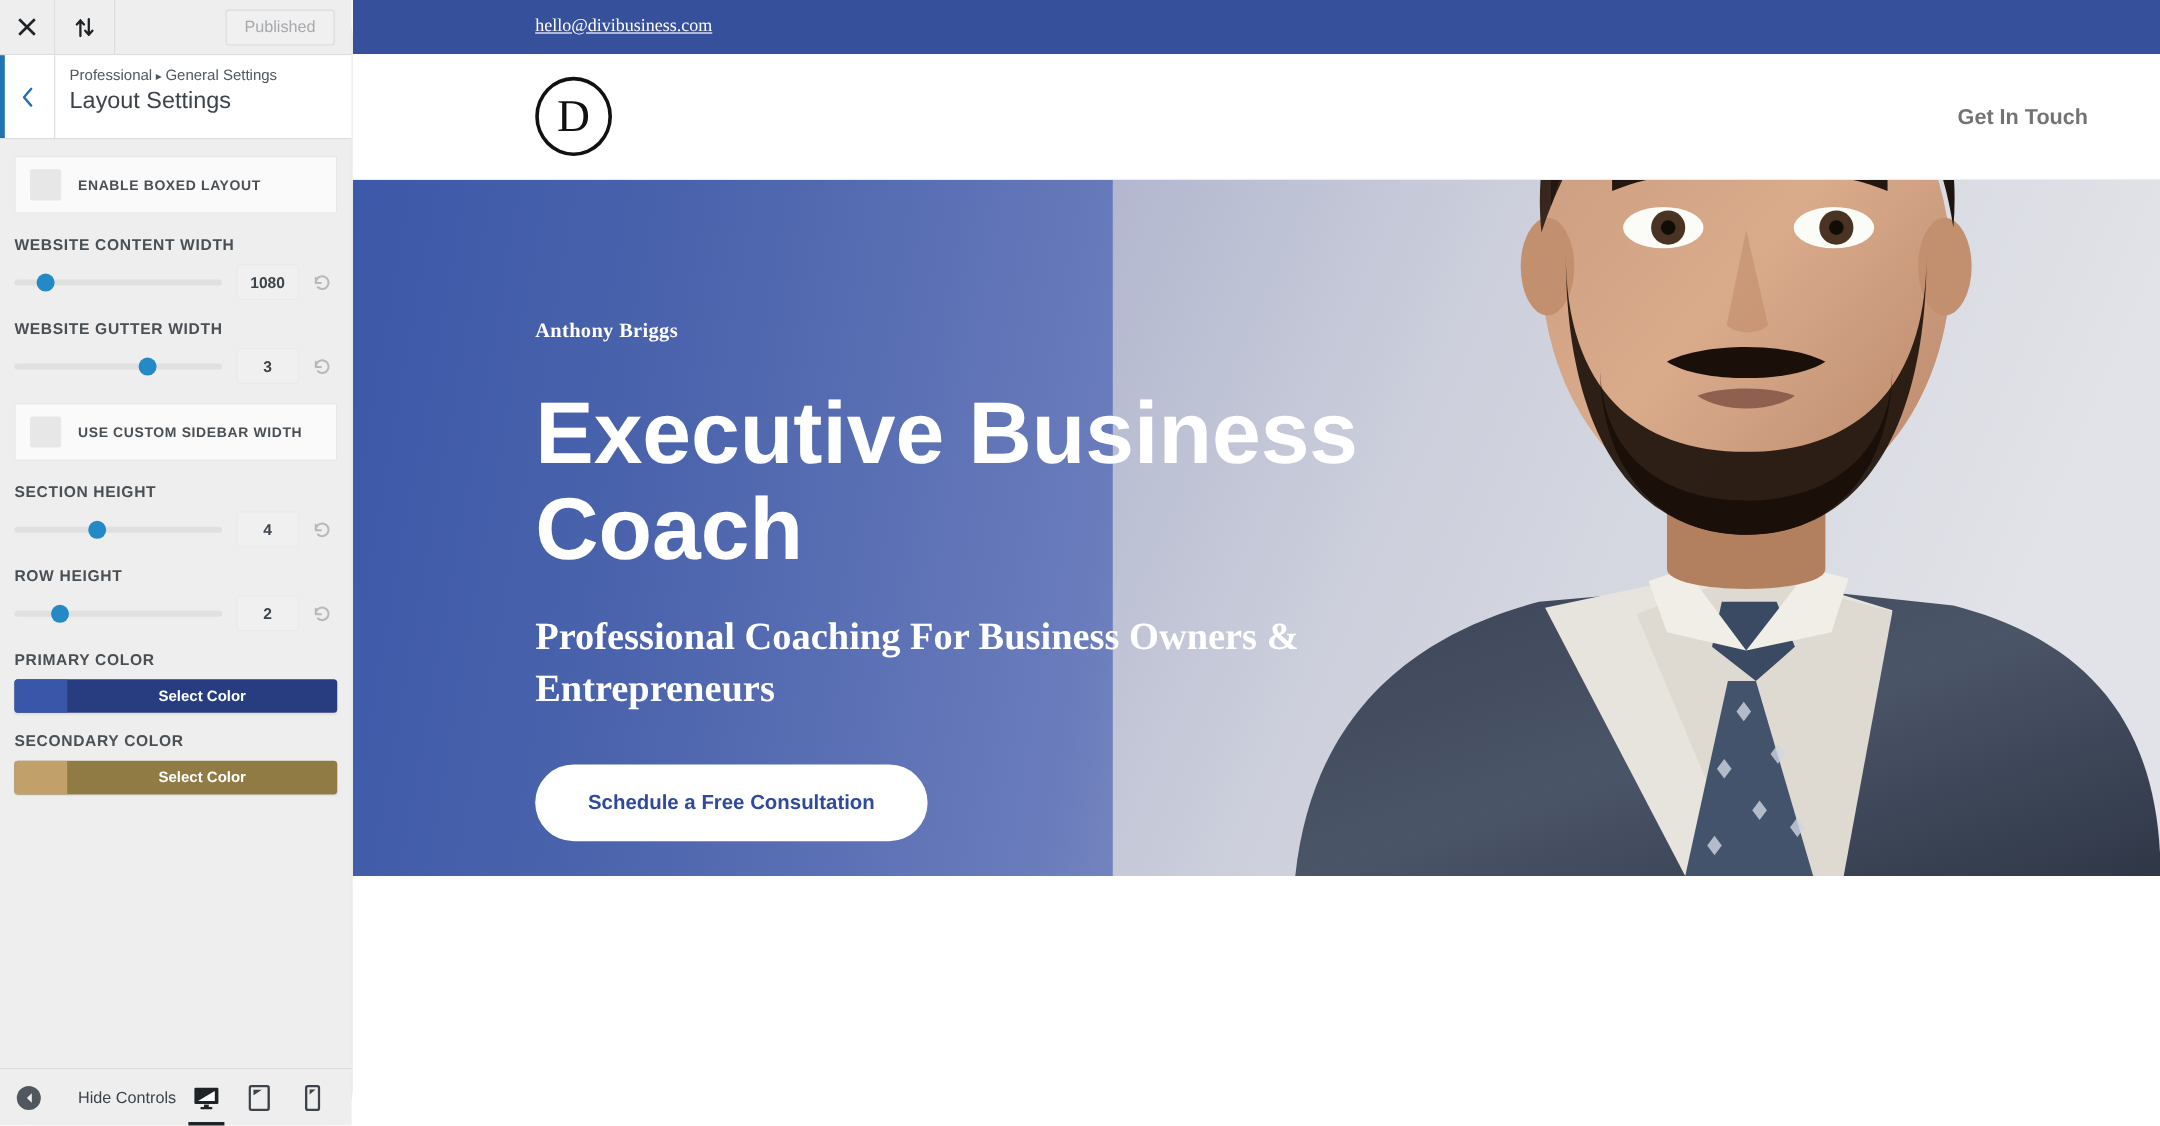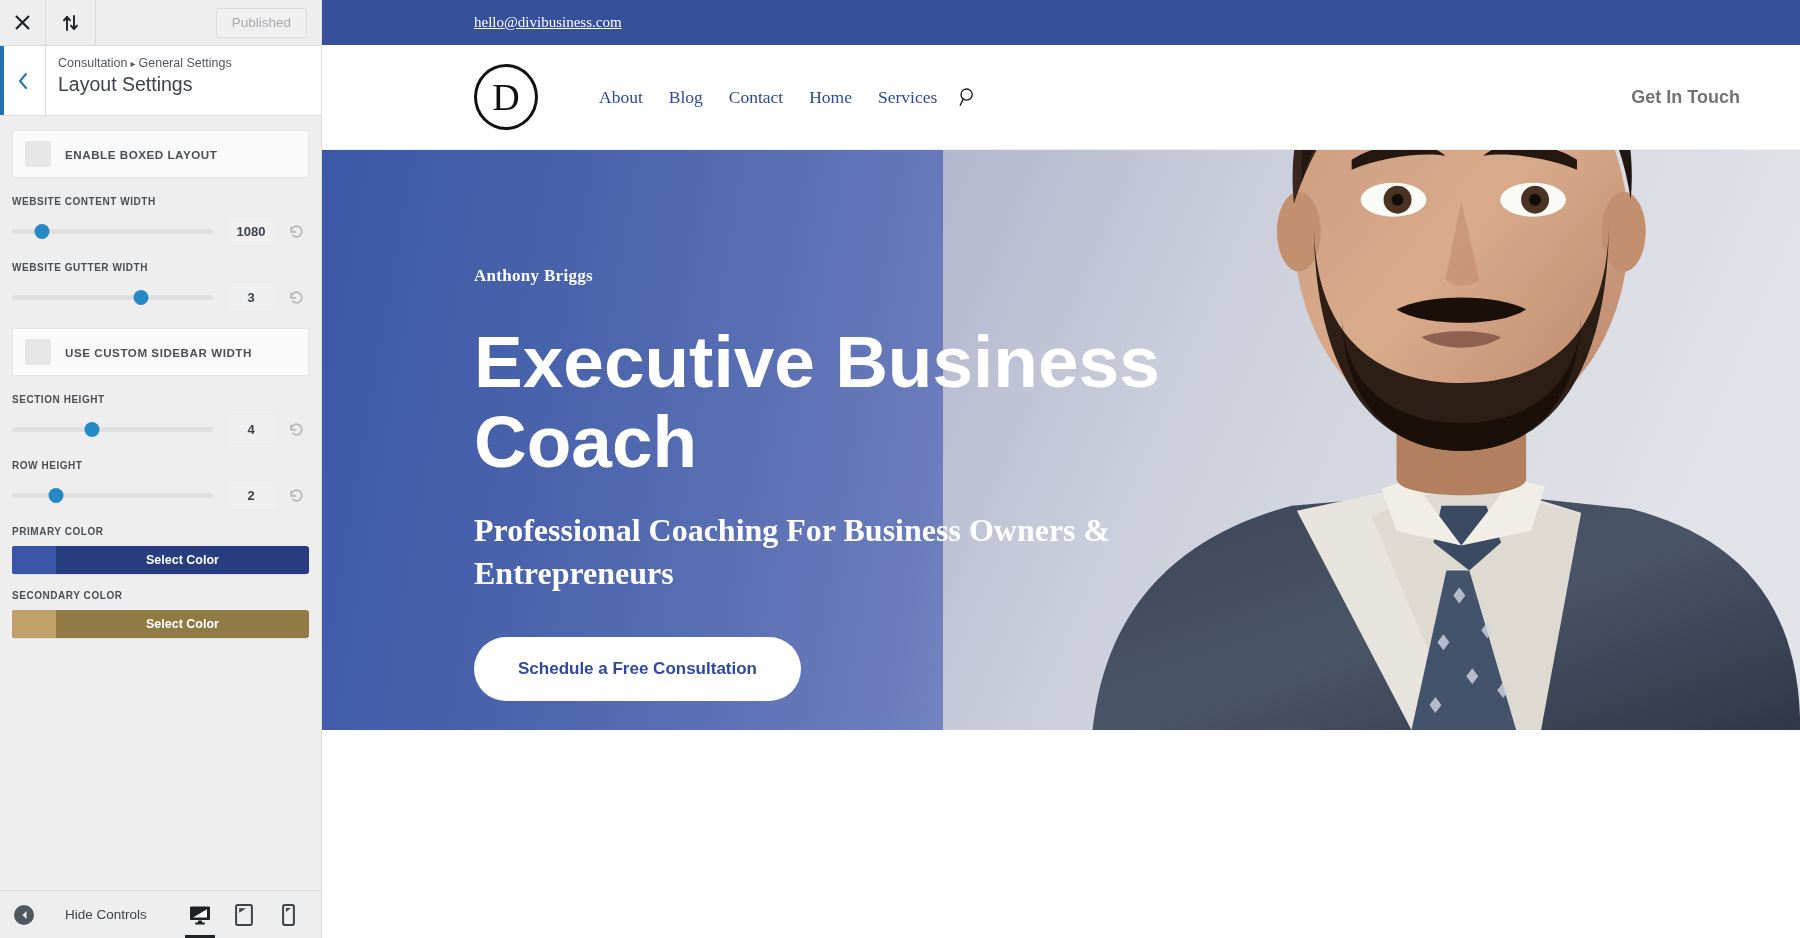--- a/index.html
+++ b/index.html
@@ -6,25 +6,26 @@
   html, body {
     width: 1800px; height: 938px;
     overflow: hidden;
     font-family: "Liberation Sans", sans-serif;
     background: #fff;
   }
   .app { display: flex; width: 1800px; height: 938px; }
 
   
   .customizer {
-    width: 322px; height: 938px;
+    width: 294px; height: 938px;
     background: #eeeeee;
     display: flex; flex-direction: column;
     position: relative;
     border-right: 1px solid #dddddd;
+    border-radius: 30px;
   }
   .cz-topbar {
     height: 46px; min-height: 46px;
     background: #eeeeee;
     display: flex; align-items: stretch;
     border-bottom: 1px solid #dddddd;
   }
   .cz-close {
     width: 46px; display: flex; align-items: center; justify-content: center;
     border-right: 1px solid #dddddd;
@@ -97,21 +98,21 @@
     margin-right: 14px; flex: none;
   }
   .toggle-label {
     font-size: 11.6px; font-weight: 700; letter-spacing: .55px;
     color: #4a4f54; text-transform: uppercase;
   }
 
   
   .ctrl { margin-bottom: 16px; }
   .ctrl-label {
-    font-size: 10px; font-weight: 700; letter-spacing: .55px;
+    font-size: 13px; font-weight: 700; letter-spacing: .55px;
     color: #4a4f54; text-transform: uppercase; margin-bottom: 9px;
   }
   .ctrl-row { display: flex; align-items: center; }
   .slider {
     position: relative; flex: 1; height: 18px; display:flex; align-items:center;
     margin-right: 12px; cursor: pointer;
   }
   .slider-track {
     position: absolute; left: 0; right: 0; height: 5px;
     background: #e0e0e0; border-radius: 3px;
@@ -267,21 +268,21 @@
     </div>
 
     <div class="cz-header">
       <div class="cz-back">
         <svg width="12" height="18" viewBox="0 0 12 18" aria-hidden="true">
           <path d="M9 2 L3 9 L9 16" stroke="#2271b1" stroke-width="2" fill="none" stroke-linecap="round" stroke-linejoin="round"></path>
         </svg>
       </div>
       <div class="cz-header-text">
         <div class="cz-breadcrumb">
-          <span>Consultation</span><span class="sep">▸</span><span>General Settings</span>
+          <span>Professional</span><span class="sep">▸</span><span>General Settings</span>
         </div>
         <div class="cz-panel-title">Layout Settings</div>
       </div>
     </div>
 
     <div class="cz-body">
 
       <div class="toggle-row">
         <span class="toggle-box"></span>
         <span class="toggle-label">ENABLE BOXED LAYOUT</span>
@@ -414,33 +415,20 @@
   </aside>
 
   <main class="preview">
 
     <div class="site-topbar">
       <a href="#">hello@divibusiness.com</a>
     </div>
 
     <nav class="site-nav">
       <div class="logo">D</div>
-      <div class="nav-links">
-        <a href="#">About</a>
-        <a href="#">Blog</a>
-        <a href="#">Contact</a>
-        <a href="#">Home</a>
-        <a href="#">Services</a>
-        <span class="nav-search">
-          <svg width="20" height="20" viewBox="0 0 20 20" aria-hidden="true">
-            <circle cx="8.6" cy="7.6" r="5.6" fill="none" stroke="#111" stroke-width="1.3"></circle>
-            <path d="M5.1 12.2 L2.2 18.2" stroke="#111" stroke-width="1.3" stroke-linecap="round"></path>
-          </svg>
-        </span>
-      </div>
       <div class="nav-spacer"></div>
       <a class="get-in-touch" href="#">Get In Touch</a>
     </nav>
 
     <section class="hero">
       <div class="hero-photo">
         <svg width="100%" height="100%" viewBox="0 0 860 800" preserveAspectRatio="xMidYMax slice" aria-hidden="true">
           <defs>
             <linearGradient id="bgG" x1="0" y1="0" x2="1" y2="0.4">
               <stop offset="0" stop-color="#aab0cb"></stop>

